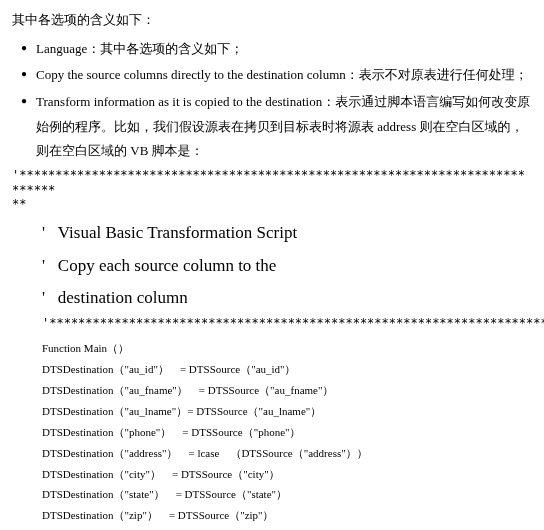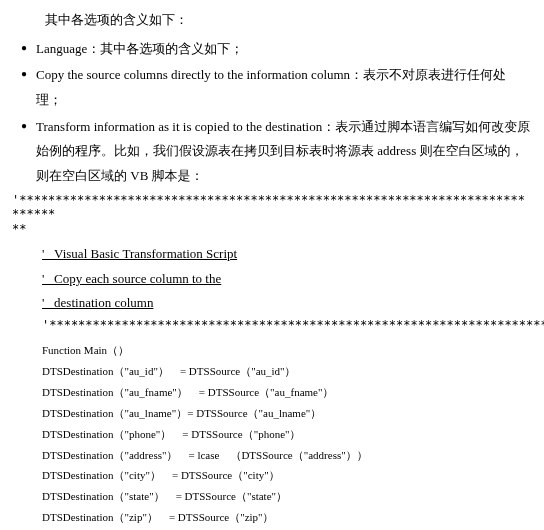--- a/index.html
+++ b/index.html
@@ -11,21 +11,20 @@
       width: 544px;
       background: #fff;
       font-family: "SimSun", "宋体", serif;
       font-size: 13px;
       line-height: 1.9;
       color: #000;
       padding: 8px 12px;
     }
     .intro {
       margin-bottom: 4px;
-      margin-left: 33px;
     }
     .bullet-list {
       list-style: none;
       padding-left: 0;
     }
     .bullet-item {
       display: flex;
       margin-bottom: 2px;
     }
     .bullet-marker {
@@ -49,23 +48,22 @@
     }
     .stars-line2 {
       font-family: monospace;
       font-size: 12px;
       padding-left: 30px;
       line-height: 1.5;
       margin-bottom: 6px;
     }
     .comment {
       padding-left: 30px;
-      font-size: 13px;
+      font-size: 17px;
       line-height: 1.9;
-      text-decoration: underline;
     }
     .code {
       padding-left: 22px;
       font-size: 11px;
       line-height: 1.9;
       font-family: "SimSun", serif;
     }
     .code-indent {
       padding-left: 30px;
     }
@@ -75,21 +73,21 @@
 
 <div class="intro">其中各选项的含义如下：</div>
 
 <ul class="bullet-list">
   <li class="bullet-item">
     <span class="bullet-marker">●</span>
     <span class="bullet-content">Language：其中各选项的含义如下；</span>
   </li>
   <li class="bullet-item">
     <span class="bullet-marker">●</span>
-    <span class="bullet-content">Copy the source columns directly to the information column：表示不对原表进行任何处理；</span>
+    <span class="bullet-content">Copy the source columns directly to the destination column：表示不对原表进行任何处理；</span>
   </li>
   <li class="bullet-item">
     <span class="bullet-marker">●</span>
     <span class="bullet-content">Transform information as it is copied to the destination：表示通过脚本语言编写如何改变原始例的程序。比如，我们假设源表在拷贝到目标表时将源表 address 则在空白区域的，则在空白区域的 VB 脚本是：</span>
   </li>
 </ul>
 
 <div class="stars-line">
   <span>'****************************************************************************</span><br>
   <span>**</span>

